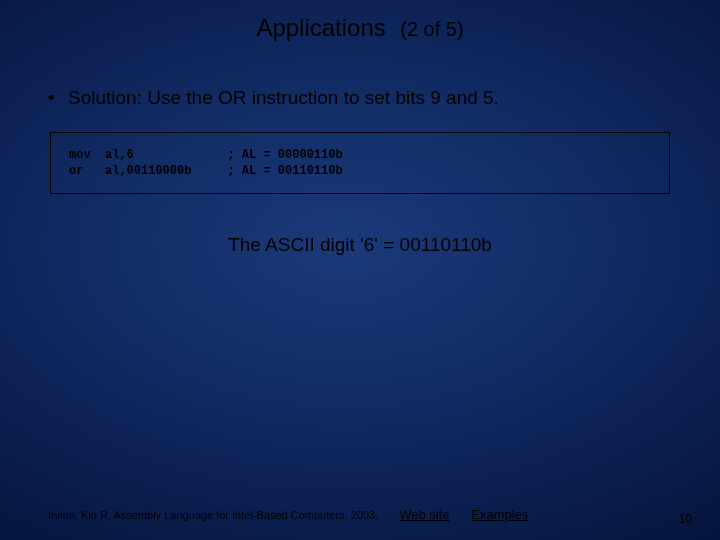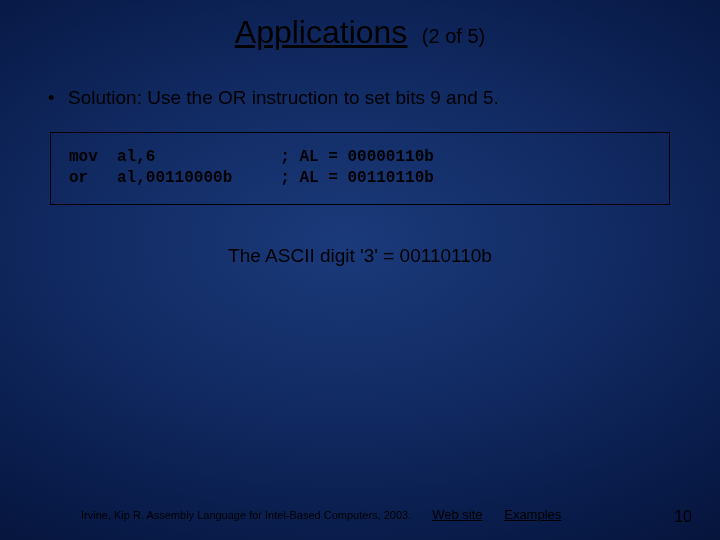--- a/index.html
+++ b/index.html
@@ -24,23 +24,22 @@
   }
   .title-wrap {
     position: absolute;
     top: 14px;
     left: 0;
     width: 100%;
     text-align: center;
     color: #000;
   }
   .title-main {
-    font-size: 32px;
+    font-size: 24px;
     font-weight: 400;
-    text-decoration: underline;
   }
   .title-sub {
     font-size: 20px;
     font-weight: 400;
     margin-left: 10px;
   }
   .body {
     position: absolute;
     top: 86px;
     left: 48px;
@@ -58,78 +57,77 @@
     position: absolute;
     left: 0;
     top: 0;
     font-size: 19px;
   }
   .codebox {
     border: 1px solid #000;
     margin: 8px 2px 8px 2px;
     padding: 14px 18px 14px 18px;
     font-family: "Courier New", Courier, monospace;
-    font-size: 16px;
+    font-size: 12px;
     font-weight: bold;
     line-height: 1.35;
     white-space: pre;
     color: #000;
   }
   .caption {
     text-align: center;
     font-size: 19px;
     margin-top: 40px;
   }
   .footer {
     position: absolute;
     bottom: 18px;
     left: 48px;
     right: 60px;
     font-size: 11px;
     color: #000;
-    margin-left: 33px;
   }
   .footer .cite {
     display: inline-block;
   }
   .footer .links {
     display: inline-block;
     margin-left: 18px;
     font-size: 13px;
   }
   .footer a {
     color: #000;
     text-decoration: underline;
     margin-right: 18px;
   }
   .pagenum {
     position: absolute;
     right: 28px;
     bottom: 14px;
-    font-size: 16px;
+    font-size: 12px;
     color: #000;
   }
 </style>
 </head>
 <body>
 
 <div class="slide">
 
   <div class="title-wrap">
     <span class="title-main">Applications</span>
     <span class="title-sub">(2 of 5)</span>
   </div>
 
   <div class="body">
     <div class="bullet">Solution: Use the OR instruction to set bits 9 and 5.</div>
 
     <div class="codebox">mov  al,6             ; AL = 00000110b
 or   al,00110000b     ; AL = 00110110b</div>
 
-    <div class="caption">The ASCII digit '3' = 00110110b</div>
+    <div class="caption">The ASCII digit '6' = 00110110b</div>
   </div>
 
   <div class="footer">
     <span class="cite">Irvine, Kip R. Assembly Language for Intel-Based Computers, 2003.</span>
     <span class="links">
       <a href="#">Web site</a>
       <a href="#">Examples</a>
     </span>
   </div>
 

